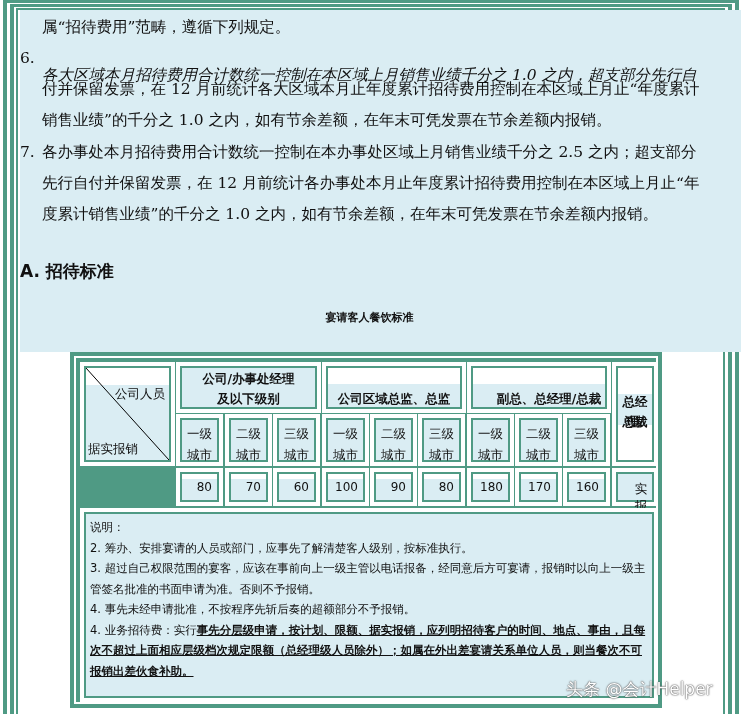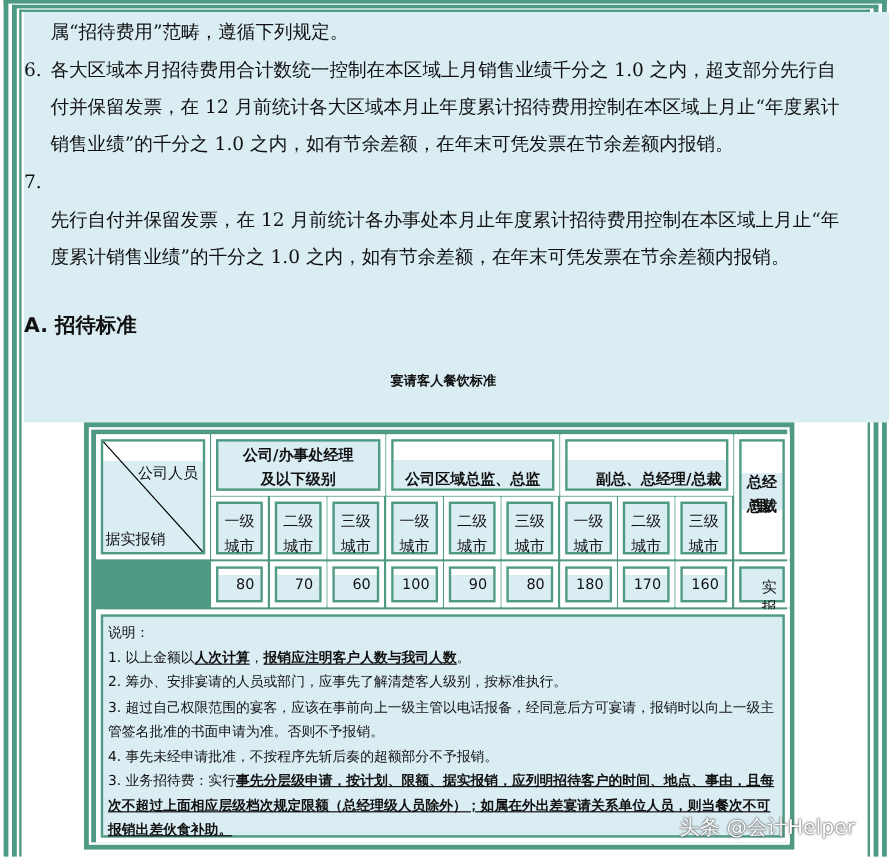--- a/index.html
+++ b/index.html
@@ -80,25 +80,26 @@
 <div class="frame-line" style="left:728px;top:4px;width:4px;height:710px;"></div>
 <div class="frame-line" style="left:723px;top:8px;width:2px;height:706px;"></div>
 <div class="frame-line" style="left:3px;top:0;width:736px;height:3px;"></div>
 <div class="frame-line" style="left:10px;top:4px;width:722px;height:3px;"></div>
 <div class="frame-line" style="left:16px;top:8px;width:709px;height:2px;"></div>
 
 <div class="panel">
   <div class="para" style="left:22px;top:2px;">属“招待费用”范畴，遵循下列规定。</div>
 
   <div class="item-num" style="top:33px;">6.</div>
-  <div class="para" style="left:22px;top:33px;">各大区域本月招待费用合计数统一控制在本区域上月销售业绩千分之 1.0 之内，超支部分先行自</div>
+  <div class="para" style="left:22px;top:50px;font-style:italic;">各大区域本月招待费用合计数统一控制在本区域上月销售业绩千分之 1.0 之内，超支部分先行自</div>
   <div class="para" style="left:22px;top:64px;">付并保留发票，在 12 月前统计各大区域本月止年度累计招待费用控制在本区域上月止“年度累计</div>
   <div class="para" style="left:22px;top:95px;">销售业绩”的千分之 1.0 之内，如有节余差额，在年末可凭发票在节余差额内报销。</div>
 
   <div class="item-num" style="top:127px;">7.</div>
+  <div class="para" style="left:22px;top:127px;">各办事处本月招待费用合计数统一控制在本办事处区域上月销售业绩千分之 2.5 之内；超支部分</div>
   <div class="para" style="left:22px;top:158px;">先行自付并保留发票，在 12 月前统计各办事处本月止年度累计招待费用控制在本区域上月止“年</div>
   <div class="para" style="left:22px;top:189px;">度累计销售业绩”的千分之 1.0 之内，如有节余差额，在年末可凭发票在节余差额内报销。</div>
 
   <div class="heading-a">A.  招待标准</div>
   <div class="table-title">宴请客人餐饮标准</div>
 </div>
 
 <div class="tbl-wrap">
   <div class="tbl-inner">
 
@@ -242,26 +243,25 @@
     <div class="cell" style="left:536px;top:110px;width:46px;height:38px;">
       <div class="cell-in">
         <span style="position:absolute;left:0;right:0;text-align:center;top:7px;font-size:12.5px;margin-left:12px;">实报销</span>
       </div>
     </div>
 
     <div class="cell" style="left:4px;top:150px;width:578px;height:194px;">
       <div class="cell-in">
         <div class="notes">
           <span class="line">说明：</span>
-          <span class="line"><span>1. 以上金额以</span><span class="u-bold">人次计算</span><span>，</span><span class="u-bold">报销应注明客户人数与我司人数</span><span>。</span></span>
           <span class="line">2. 筹办、安排宴请的人员或部门，应事先了解清楚客人级别，按标准执行。</span>
           <span class="line">3. 超过自己权限范围的宴客，应该在事前向上一级主管以电话报备，经同意后方可宴请，报销时以向上一级主</span>
           <span class="line">管签名批准的书面申请为准。否则不予报销。</span>
           <span class="line">4. 事先未经申请批准，不按程序先斩后奏的超额部分不予报销。</span>
-          <span class="line"><span>3. 业务招待费：实行</span><span class="u-bold">事先分层级申请，按计划、限额、据实报销，应列明招待客户的时间、地点、事由，且每</span></span>
+          <span class="line"><span>4. 业务招待费：实行</span><span class="u-bold">事先分层级申请，按计划、限额、据实报销，应列明招待客户的时间、地点、事由，且每</span></span>
           <span class="line u-bold">次不超过上面相应层级档次规定限额（总经理级人员除外）；如属在外出差宴请关系单位人员，则当餐次不可</span>
           <span class="line u-bold">报销出差伙食补助。</span>
         </div>
       </div>
     </div>
 
   </div>
 </div>
 
 <div class="watermark">头条 @会计Helper</div>

